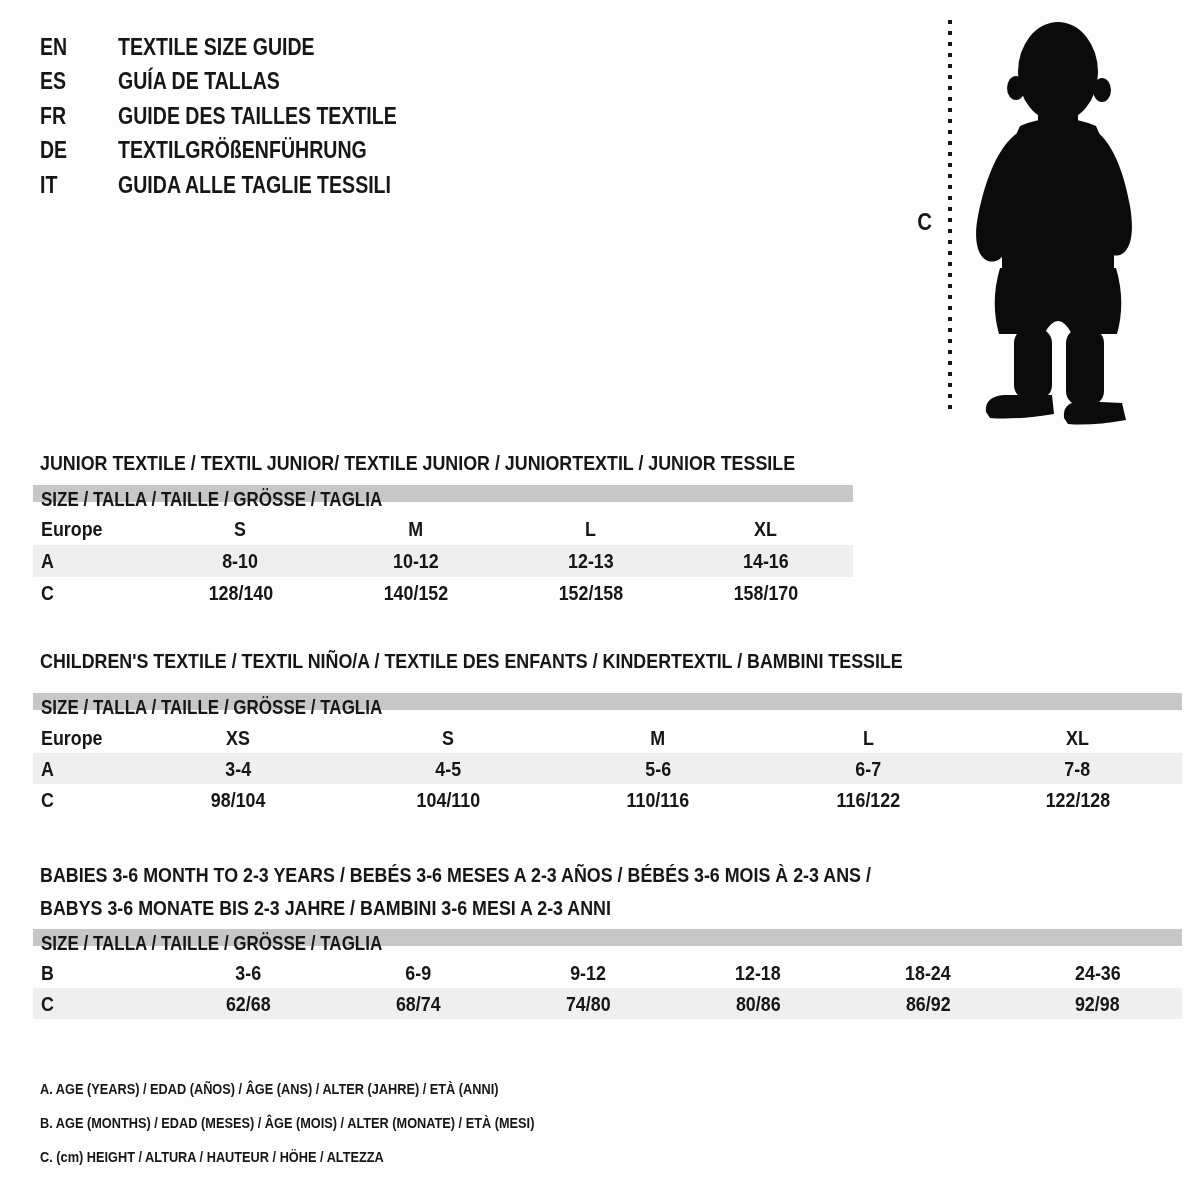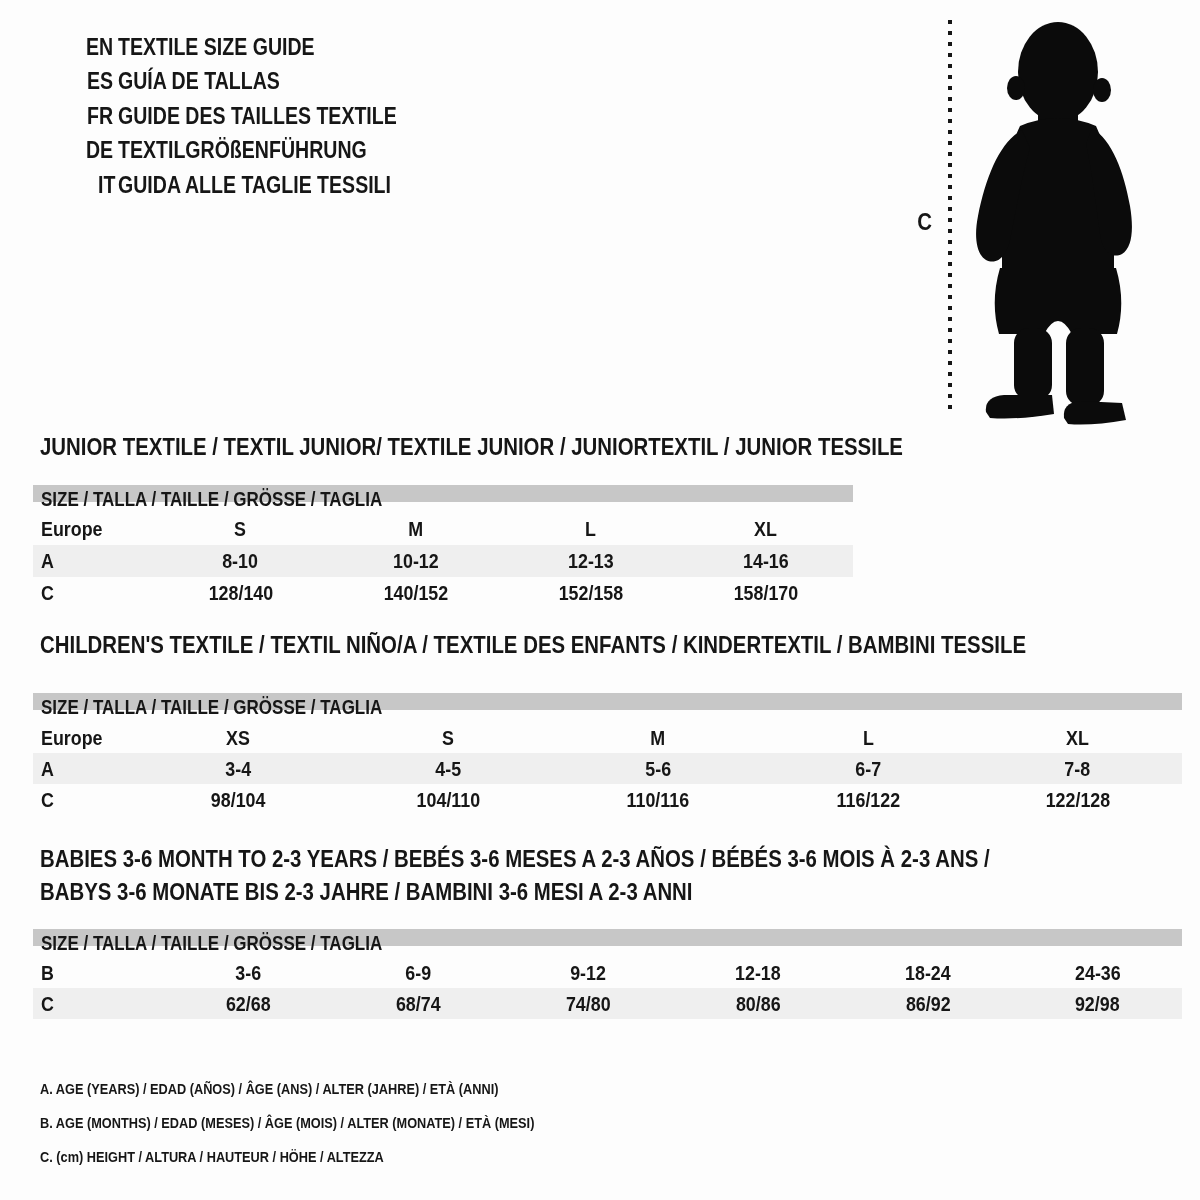--- a/index.html
+++ b/index.html
@@ -13,28 +13,28 @@
     overflow: hidden;
   }
 
   
   .cx  { display: inline-block; transform: scaleX(.85); transform-origin: 0 50%; white-space: nowrap; }
   .cc  { display: inline-block; transform: scaleX(.85); transform-origin: 50% 50%; white-space: nowrap; }
 
   
   .lang { position: absolute; left: 40px; top: 30px; font-size: 23px; }
   .lang .row  { display: flex; align-items: center; height: 34.5px; }
-  .lang .code { width: 78px; text-align: right; }
+  .lang .code { width: 78px; }
 
   
   .fig-svg { position: absolute; left: 890px; top: 8px; }
   .c-label { position: absolute; left: 916px; top: 208px; font-size: 24px; }
 
   
-  .sec-title { position: absolute; left: 40px; font-size: 24px; line-height: 26px; white-space: nowrap; }
+  .sec-title { position: absolute; left: 40px; font-size: 21px; line-height: 26px; white-space: nowrap; margin-top: 16px; }
   .t-junior-title   { top: 434px; }
   .t-children-title { top: 632px; }
   .t-babies-title   { top: 842px; line-height: 33px; }
 
   
   .size-bar {
     position: absolute; left: 33px; height: 17px; box-sizing: border-box;
     background: #c7c7c7; font-size: 20px; line-height: 28px; padding-left: 8px;
   }
   .bar-junior   { top: 485px; width: 820px; }

